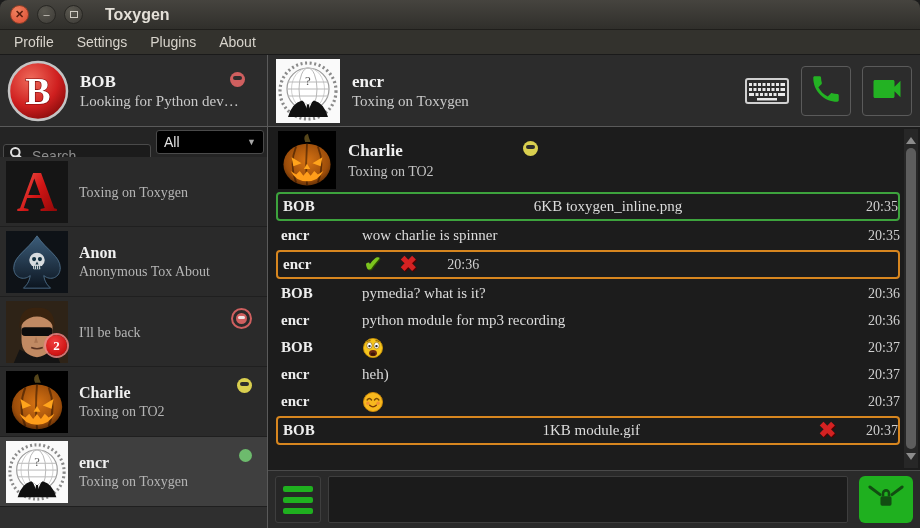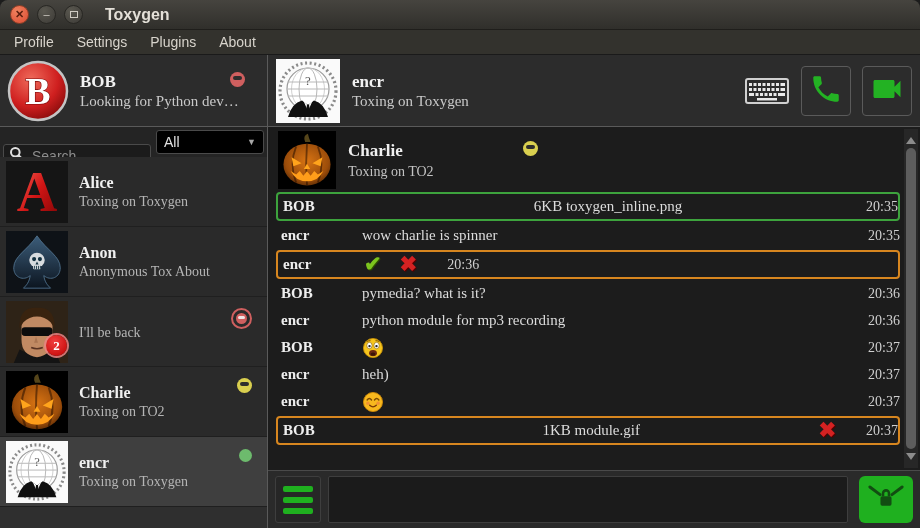--- a/index.html
+++ b/index.html
@@ -277,21 +277,20 @@
                   <stop offset="0" stop-color="#ff7060"></stop>
                   <stop offset=".5" stop-color="#d01515"></stop>
                   <stop offset="1" stop-color="#7e0404"></stop>
                 </linearGradient>
               </defs>
               <rect width="64" height="64" fill="#151515"></rect>
               <text x="32" y="52" text-anchor="middle" font-family="&quot;Liberation Serif&quot;,serif" font-size="58" font-weight="bold" fill="url(#gA)">A</text>
             </svg>
           </div>
           <div class="c-text">
-            <div class="c-name">Alice</div>
             <div class="c-msg">Toxing on Toxygen</div>
           </div>
         </div>
         <div class="contact">
           <div class="avatar av62">
             <svg viewBox="0 0 64 64">
               <defs>
                 <linearGradient id="gS" x1="0" y1="0" x2="0" y2="1">
                   <stop offset="0" stop-color="#3c5d7a"></stop>
                   <stop offset="1" stop-color="#0c1520"></stop>

